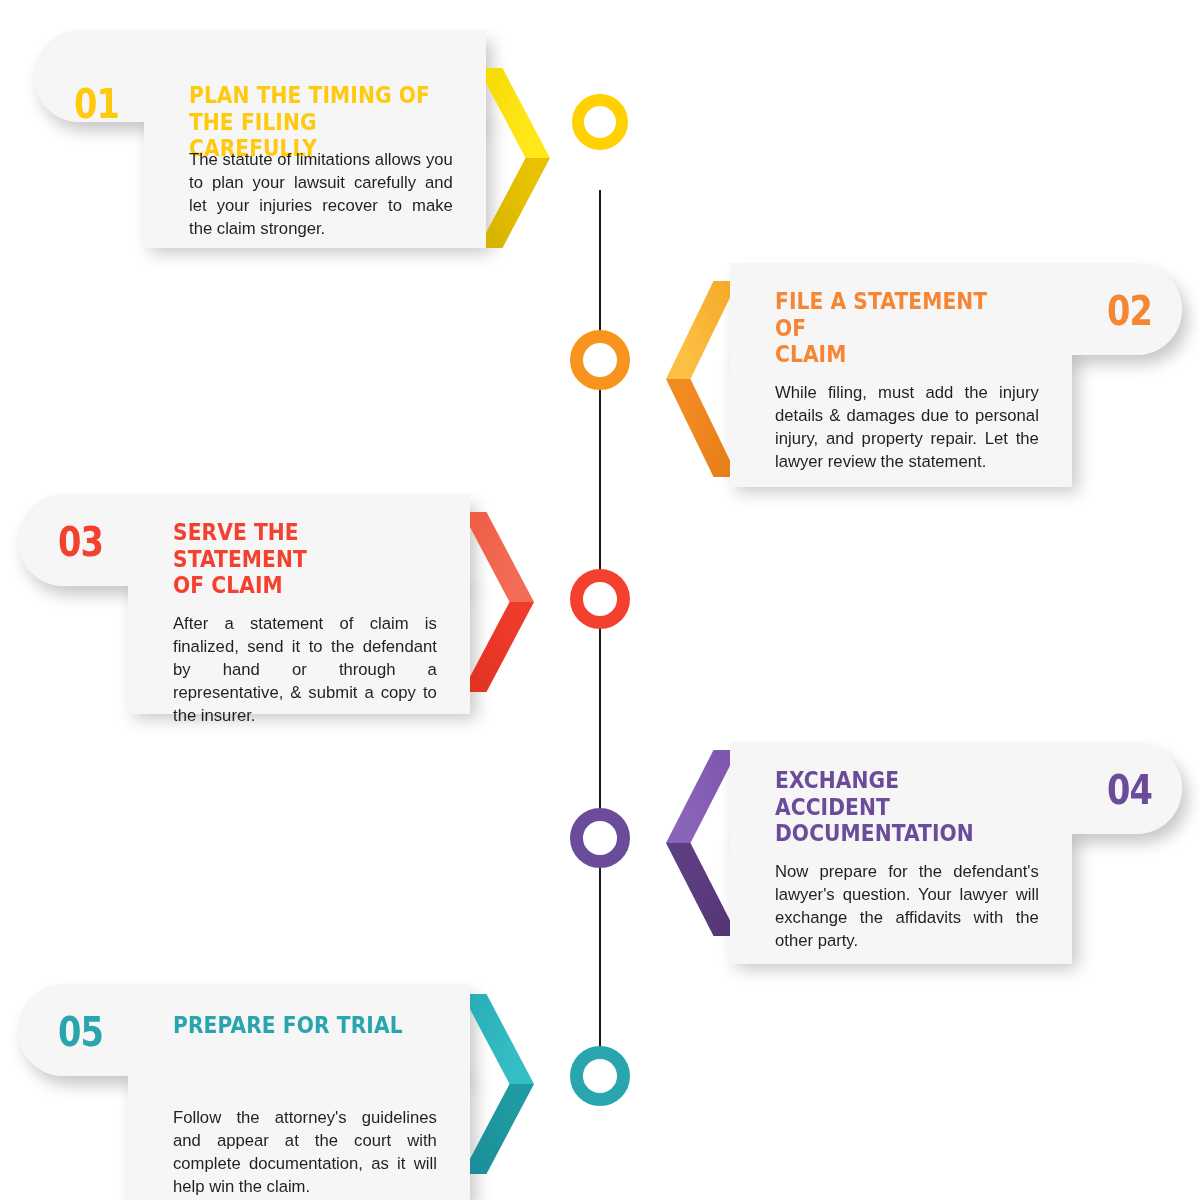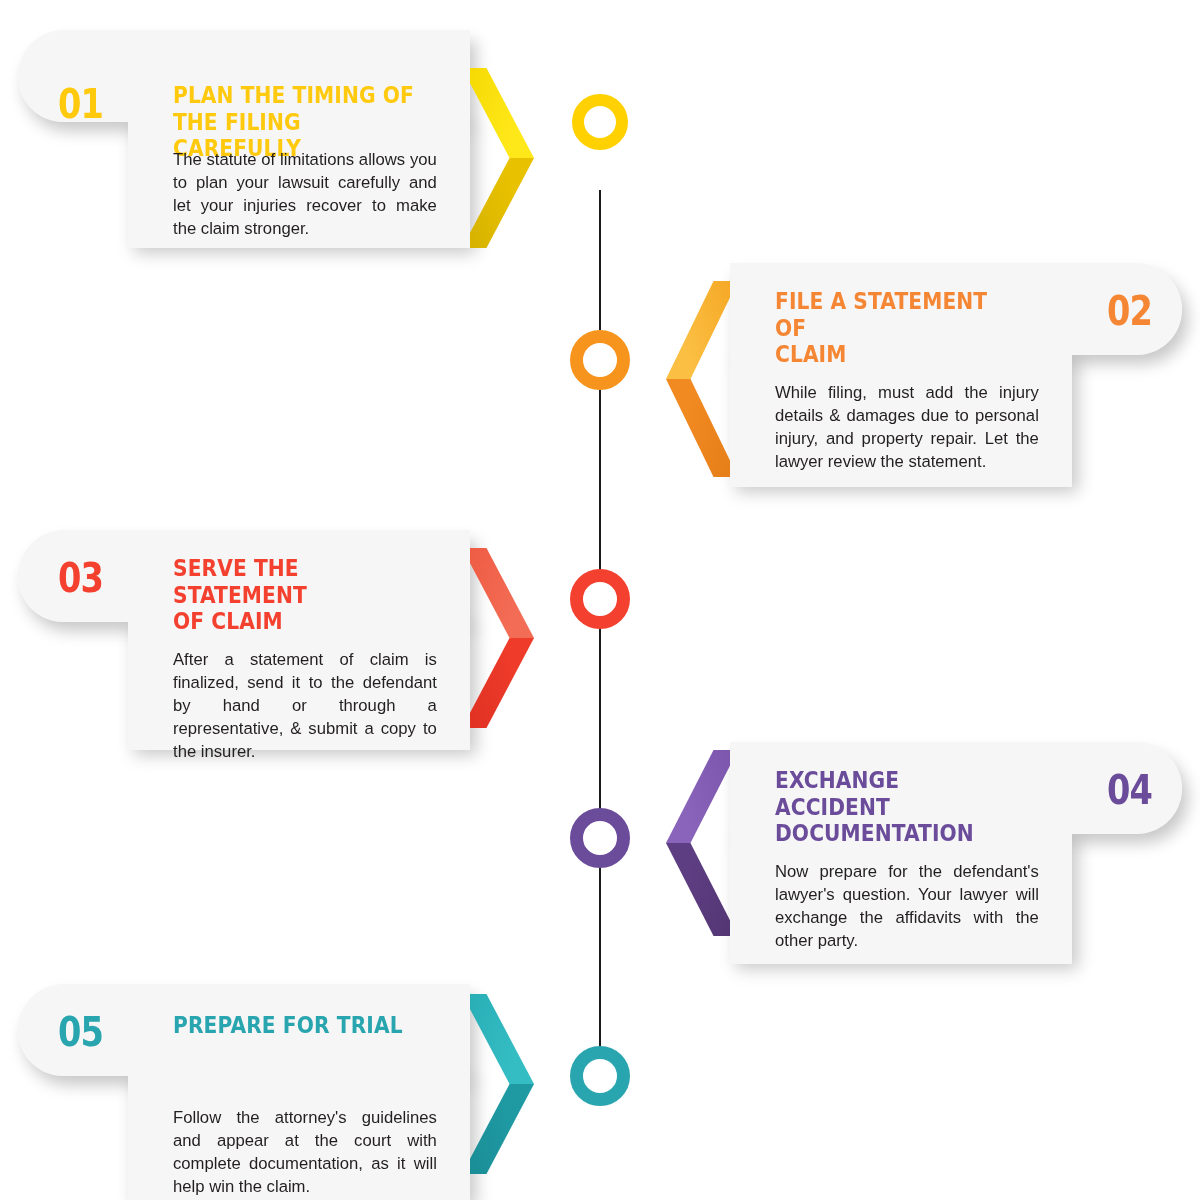--- a/index.html
+++ b/index.html
@@ -126,21 +126,21 @@
 <body>
 
 <div id="infographic">
 
   <div class="spine-line" style="top:190px;height:142px;"></div>
   <div class="spine-line" style="top:388px;height:182px;"></div>
   <div class="spine-line" style="top:628px;height:182px;"></div>
   <div class="spine-line" style="top:866px;height:182px;"></div>
 
   <div id="steps-layer">
-      <div class="step left" style="top: 30px; height: 218px; left: 0px; width: 560px;">
+      <div class="step left" style="top: 30px; height: 218px; left: 16px; width: 560px;">
         <div class="plate-shadow" style="left: 18px; top: 2px; width: 452px; height: 90px; border-radius: 46px 0px 0px 46px; background: rgb(246, 246, 246);"></div>
         <div class="plate-shadow" style="left: 128px; top: 88px; width: 342px; height: 126px; background: rgb(246, 246, 246);"></div>
         <div class="chev" style="left: 462px; top: 38px; width: 72px; height: 180px;">
           <div class="half" style="top: 0px; height: 90px; background: linear-gradient(110deg, rgb(244, 216, 0) 0%, rgb(255, 232, 26) 72%); clip-path: polygon(0px 0px, 34% 0px, 100% 100%, 66% 100%);"></div>
           <div class="half" style="top: 90px; height: 90px; background: linear-gradient(70deg, rgb(212, 176, 0) 0%, rgb(232, 194, 0) 70%); clip-path: polygon(66% 0px, 100% 0px, 34% 100%, 0px 100%);"></div>
         </div>
         <div class="tab" style="width: 452px; height: 92px; left: 18px;"></div>
         <div class="body-plate" style="left: 128px; top: 92px; width: 342px; height: 126px;"></div>
         <div class="num" style="color: rgb(255, 201, 14); top: 54px; left: 58px;">01</div>
         <div class="title" style="color: rgb(255, 201, 14); top: 52px; left: 173px; width: 282px;">PLAN THE TIMING OF
@@ -154,21 +154,21 @@
           <div class="half" style="top: 0px; height: 98px; background: linear-gradient(250deg, rgb(245, 166, 35) 0%, rgb(251, 191, 67) 72%); clip-path: polygon(66% 0px, 100% 0px, 34% 100%, 0px 100%);"></div>
           <div class="half" style="top: 98px; height: 98px; background: linear-gradient(290deg, rgb(229, 125, 24) 0%, rgb(242, 138, 34) 70%); clip-path: polygon(0px 0px, 34% 0px, 100% 100%, 66% 100%);"></div>
         </div>
         <div class="tab" style="width: 452px; height: 92px; right: 18px;"></div>
         <div class="body-plate" style="left: 90px; top: 92px; width: 342px; height: 132px;"></div>
         <div class="num" style="color: rgb(245, 134, 52); top: 28px; right: 48px;">02</div>
         <div class="title" style="color: rgb(245, 134, 52); top: 25px; left: 135px; width: 282px;">FILE A STATEMENT OF
 CLAIM</div>
         <div class="desc" style="top: 118px; left: 135px; width: 272px;">While filing, must add the injury details &amp; damages due to personal injury, and property repair.  Let the lawyer review the statement.</div>
       </div>
-      <div class="step left" style="top: 530px; height: 220px; left: 0px; width: 560px;">
+      <div class="step left" style="top: 494px; height: 220px; left: 0px; width: 560px;">
         <div class="plate-shadow" style="left: 18px; top: 2px; width: 452px; height: 90px; border-radius: 46px 0px 0px 46px; background: rgb(246, 246, 246);"></div>
         <div class="plate-shadow" style="left: 128px; top: 88px; width: 342px; height: 128px; background: rgb(246, 246, 246);"></div>
         <div class="chev" style="left: 462px; top: 18px; width: 72px; height: 180px;">
           <div class="half" style="top: 0px; height: 90px; background: linear-gradient(110deg, rgb(238, 90, 66) 0%, rgb(243, 108, 85) 72%); clip-path: polygon(0px 0px, 34% 0px, 100% 100%, 66% 100%);"></div>
           <div class="half" style="top: 90px; height: 90px; background: linear-gradient(70deg, rgb(222, 48, 33) 0%, rgb(238, 59, 42) 70%); clip-path: polygon(66% 0px, 100% 0px, 34% 100%, 0px 100%);"></div>
         </div>
         <div class="tab" style="width: 452px; height: 92px; left: 18px;"></div>
         <div class="body-plate" style="left: 128px; top: 92px; width: 342px; height: 128px;"></div>
         <div class="num" style="color: rgb(244, 64, 46); top: 28px; left: 58px;">03</div>
         <div class="title" style="color: rgb(244, 64, 46); top: 25px; left: 173px; width: 282px;">SERVE THE STATEMENT

